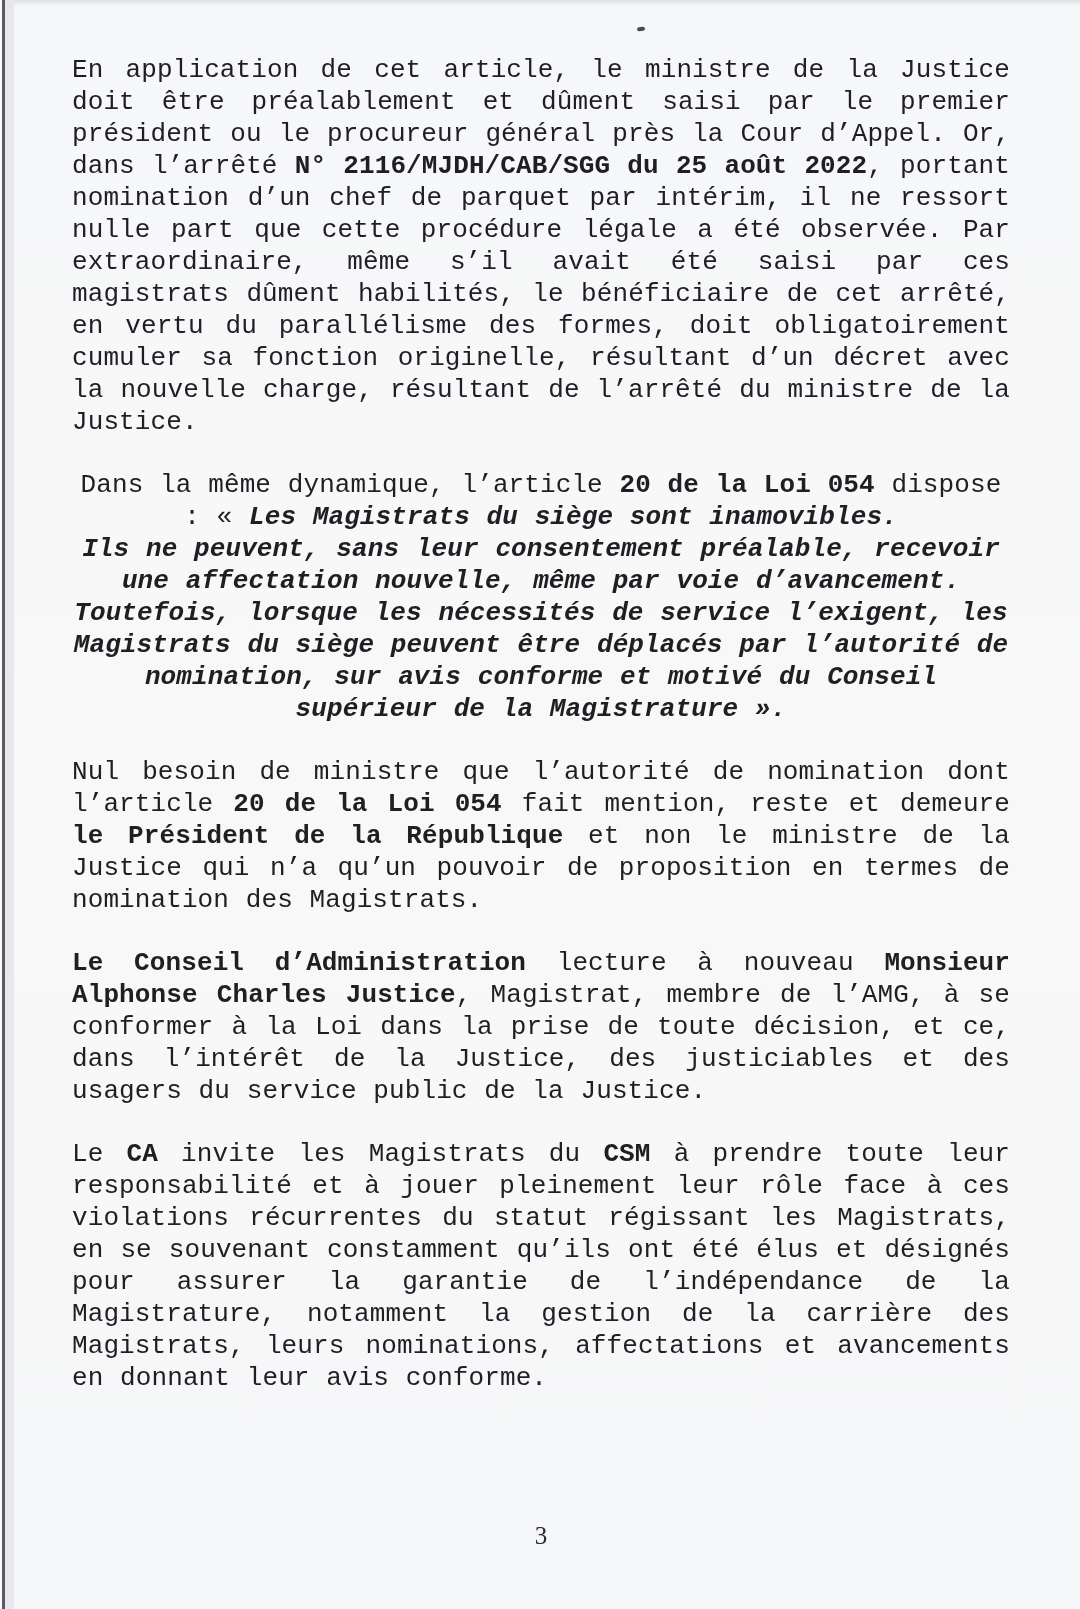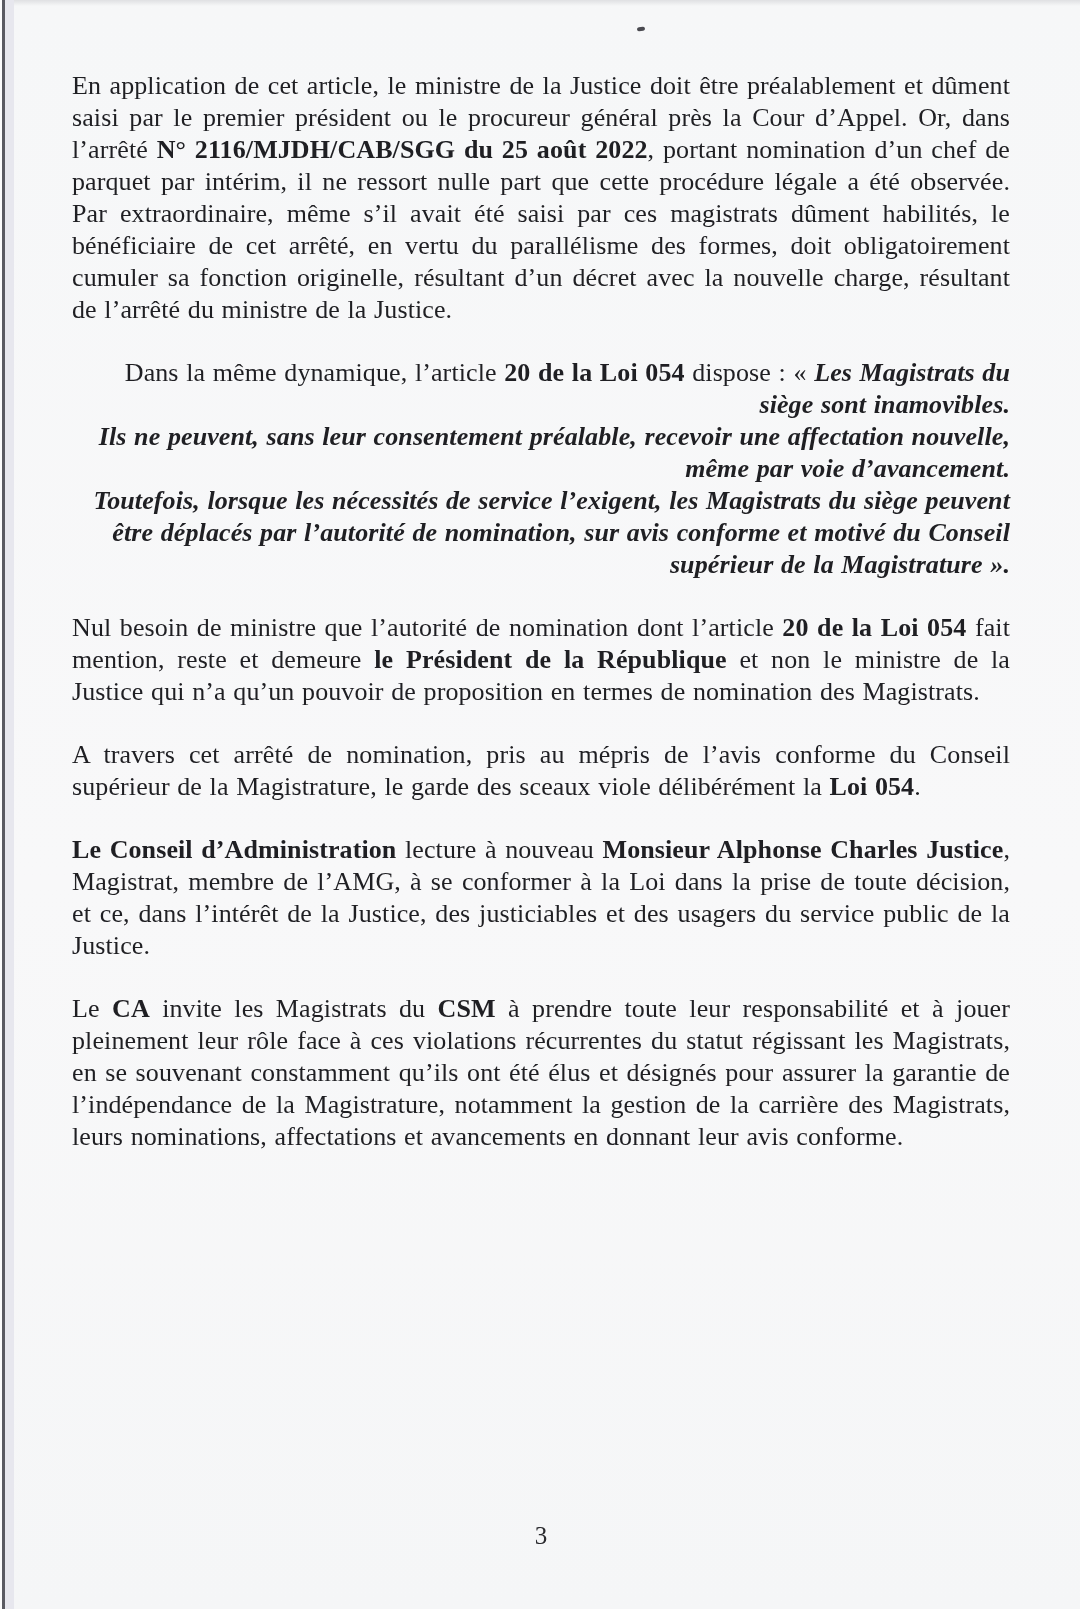--- a/index.html
+++ b/index.html
@@ -22,33 +22,34 @@
   .top-shade  { position: absolute; left: 0; top: 0; width: 100%; height: 6px;
                 background: linear-gradient(180deg, rgba(120,120,130,0.18), rgba(120,120,130,0)); }
   
   .speck {
     position: absolute; left: 637px; top: 27px; width: 8px; height: 4px;
     background: #4a4a50; border-radius: 2px; transform: rotate(-6deg);
   }
   .doc-body {
     position: absolute;
     left: 72px;
-    top: 70px;
+    top: 54px;
     width: 938px;
+    font-family: Liberation Mono, monospace;
   }
   p.para {
     margin: 0 0 31px 0;
     font-size: 26px;
     line-height: 32px;
     text-align: justify;
     white-space: pre-wrap;
     letter-spacing: 0.1px;
     word-spacing: 1px;
   }
-  p.para.left { text-align: right; }
+  p.para.left { text-align: center; }
   .b { font-weight: 700; }
   .i { font-style: italic; }
   .u { text-decoration: underline; text-decoration-thickness: 2.5px; text-underline-offset: 5px; }
   .page-number {
     position: absolute;
     left: 72px;
     top: 1522px;
     width: 938px;
     text-align: center;
     font-size: 25px;
@@ -63,18 +64,17 @@
 <div class="edge-dark"></div>
 <div class="edge-gray"></div>
 <div class="speck"></div>
 
 <div class="doc-body">
     <p class="para"><span>En application de cet article, le ministre de la Justice doit être préalablement et dûment saisi par le premier président ou le procureur général près la Cour d’Appel. Or, dans l’arrêté </span><span class="b">N° 2116/MJDH/CAB/SGG du 25 août 2022</span><span>, portant nomination d’un chef de parquet par intérim, il ne ressort nulle part que cette procédure légale a été observée. Par extraordinaire, même s’il avait été saisi par ces magistrats dûment habilités, le bénéficiaire de cet arrêté, en vertu du parallélisme des formes, doit obligatoirement cumuler sa fonction originelle, résultant d’un décret avec la nouvelle charge, résultant de l’arrêté du ministre de la Justice.</span></p>
     <p class="para left"><span>Dans la même dynamique, l’article </span><span class="b">20 de la Loi 054</span><span> dispose : « </span><span class="b i">Les Magistrats du siège sont inamovibles.
 Ils ne peuvent, sans leur consentement préalable, recevoir une affectation nouvelle, même par voie d’avancement.
 Toutefois, lorsque les nécessités de service l’exigent, les Magistrats du siège peuvent être déplacés par l’autorité de nomination, sur avis conforme et motivé du Conseil supérieur de la Magistrature ».</span></p>
     <p class="para"><span>Nul besoin de ministre que l’autorité de nomination dont l’article </span><span class="b">20 de la Loi 054</span><span> fait mention, reste et demeure </span><span class="b">le Président de la République</span><span> et non le ministre de la Justice qui n’a qu’un pouvoir de proposition en termes de nomination des Magistrats.</span></p>
-    <p class="para"><span>A travers cet arrêté de nomination, pris au mépris de l’avis conforme du Conseil supérieur de la Magistrature, le garde des sceaux viole délibérément la </span><span class="b">Loi 054</span><span>.</span></p>
     <p class="para"><span class="b">Le Conseil d’Administration</span><span> lecture à nouveau </span><span class="b">Monsieur Alphonse Charles Justice</span><span>, Magistrat, membre de l’AMG, à se conformer à la Loi dans la prise de toute décision, et ce, dans l’intérêt de la Justice, des justiciables et des usagers du service public de la Justice.</span></p>
     <p class="para"><span>Le </span><span class="b">CA</span><span> invite les Magistrats du </span><span class="b">CSM</span><span> à prendre toute leur responsabilité et à jouer pleinement leur rôle face à ces violations récurrentes du statut régissant les Magistrats, en se souvenant constamment qu’ils ont été élus et désignés pour assurer la garantie de l’indépendance de la Magistrature, notamment la gestion de la carrière des Magistrats, leurs nominations, affectations et avancements en donnant leur avis conforme.</span></p>
   </div>
 
 <div class="page-number">3</div>
 
 </body></html>

